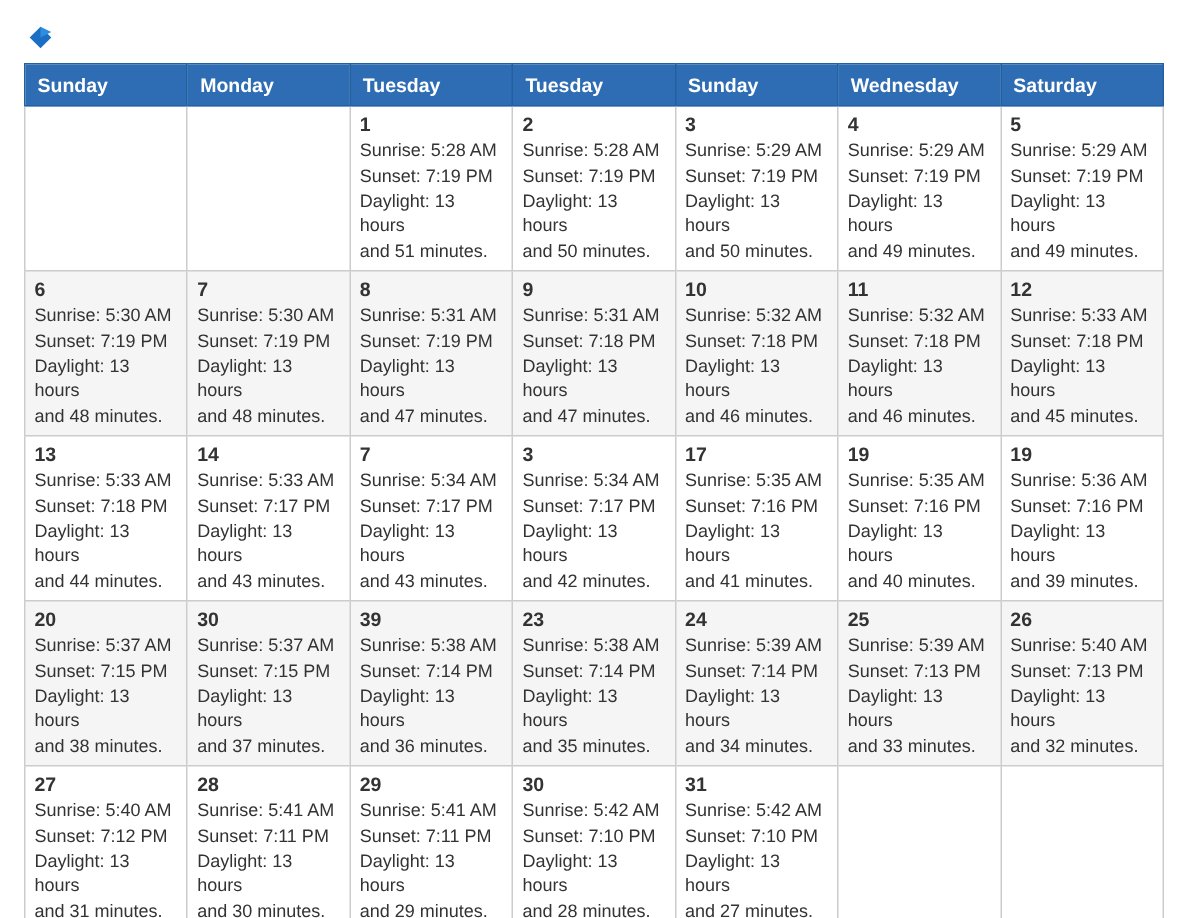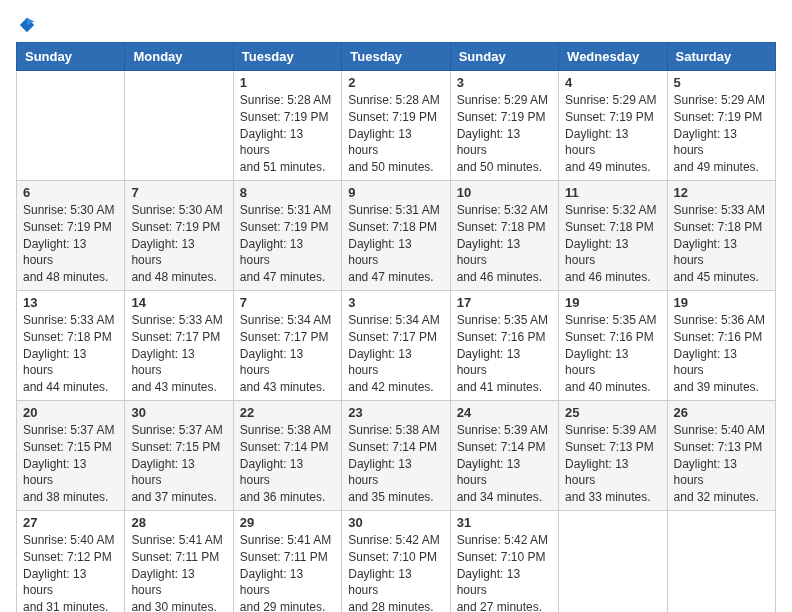--- a/index.html
+++ b/index.html
@@ -210,21 +210,21 @@
       <tr>
         <td>
           <span class="day-number">20</span>
           <div class="day-info">Sunrise: 5:37 AM<br>Sunset: 7:15 PM<br>Daylight: 13 hours<br>and 38 minutes.</div>
         </td>
         <td>
           <span class="day-number">30</span>
           <div class="day-info">Sunrise: 5:37 AM<br>Sunset: 7:15 PM<br>Daylight: 13 hours<br>and 37 minutes.</div>
         </td>
         <td>
-          <span class="day-number">22</span>
+          <span class="day-number">39</span>
           <div class="day-info">Sunrise: 5:38 AM<br>Sunset: 7:14 PM<br>Daylight: 13 hours<br>and 36 minutes.</div>
         </td>
         <td>
           <span class="day-number">23</span>
           <div class="day-info">Sunrise: 5:38 AM<br>Sunset: 7:14 PM<br>Daylight: 13 hours<br>and 35 minutes.</div>
         </td>
         <td>
           <span class="day-number">24</span>
           <div class="day-info">Sunrise: 5:39 AM<br>Sunset: 7:14 PM<br>Daylight: 13 hours<br>and 34 minutes.</div>
         </td>

